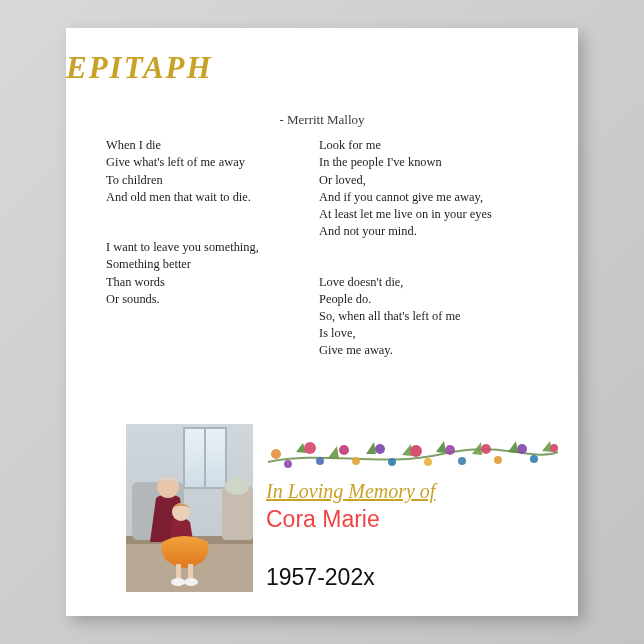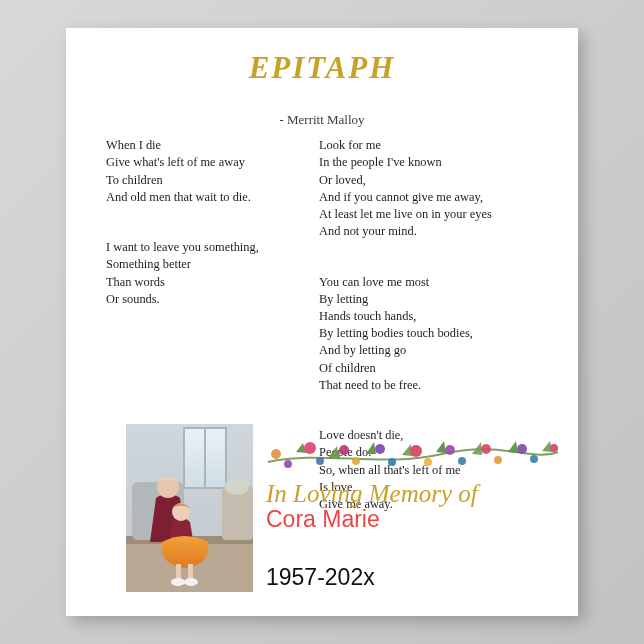--- a/index.html
+++ b/index.html
@@ -36,21 +36,20 @@
     left: 0; top: 0;
     width: 512px;
     height: 588px;
   }
 
   .title {
     position: absolute;
     top: 22px;
     left: 0;
     width: 512px;
-    text-align: center;
     font-family: "Liberation Serif", serif;
     font-style: italic;
     font-weight: bold;
     font-size: 31px;
     letter-spacing: 2px;
     color: #c8a227;
   }
 
   .author {
     position: absolute;
@@ -107,22 +106,23 @@
   }
   .floral svg { display: block; }
 
   .memory {
     position: absolute;
     left: 200px;
     top: 452px;
     width: 300px;
     font-family: "Liberation Serif", serif;
     font-style: italic;
-    font-size: 25px;
+    font-size: 20px;
     color: #c8a227;
+    text-decoration: underline;
   }
 
   .name {
     position: absolute;
     left: 200px;
     top: 478px;
     width: 300px;
     font-family: "Liberation Sans", sans-serif;
     font-size: 23px;
     line-height: 27px;
@@ -161,27 +161,20 @@
 Than words
 Or sounds.</p>
         </div>
         <div class="col col-right">
           <p class="stanza">Look for me
 In the people I've known
 Or loved,
 And if you cannot give me away,
 At least let me live on in your eyes
 And not your mind.</p>
-          <p class="stanza">You can love me most
-By letting
-Hands touch hands,
-By letting bodies touch bodies,
-And by letting go
-Of children
-That need to be free.</p>
           <p class="stanza">Love doesn't die,
 People do.
 So, when all that's left of me
 Is love,
 Give me away.</p>
         </div>
       </div>
 
       <div class="photo">
         <svg width="127" height="168" viewBox="0 0 127 168" xmlns="http://www.w3.org/2000/svg">

